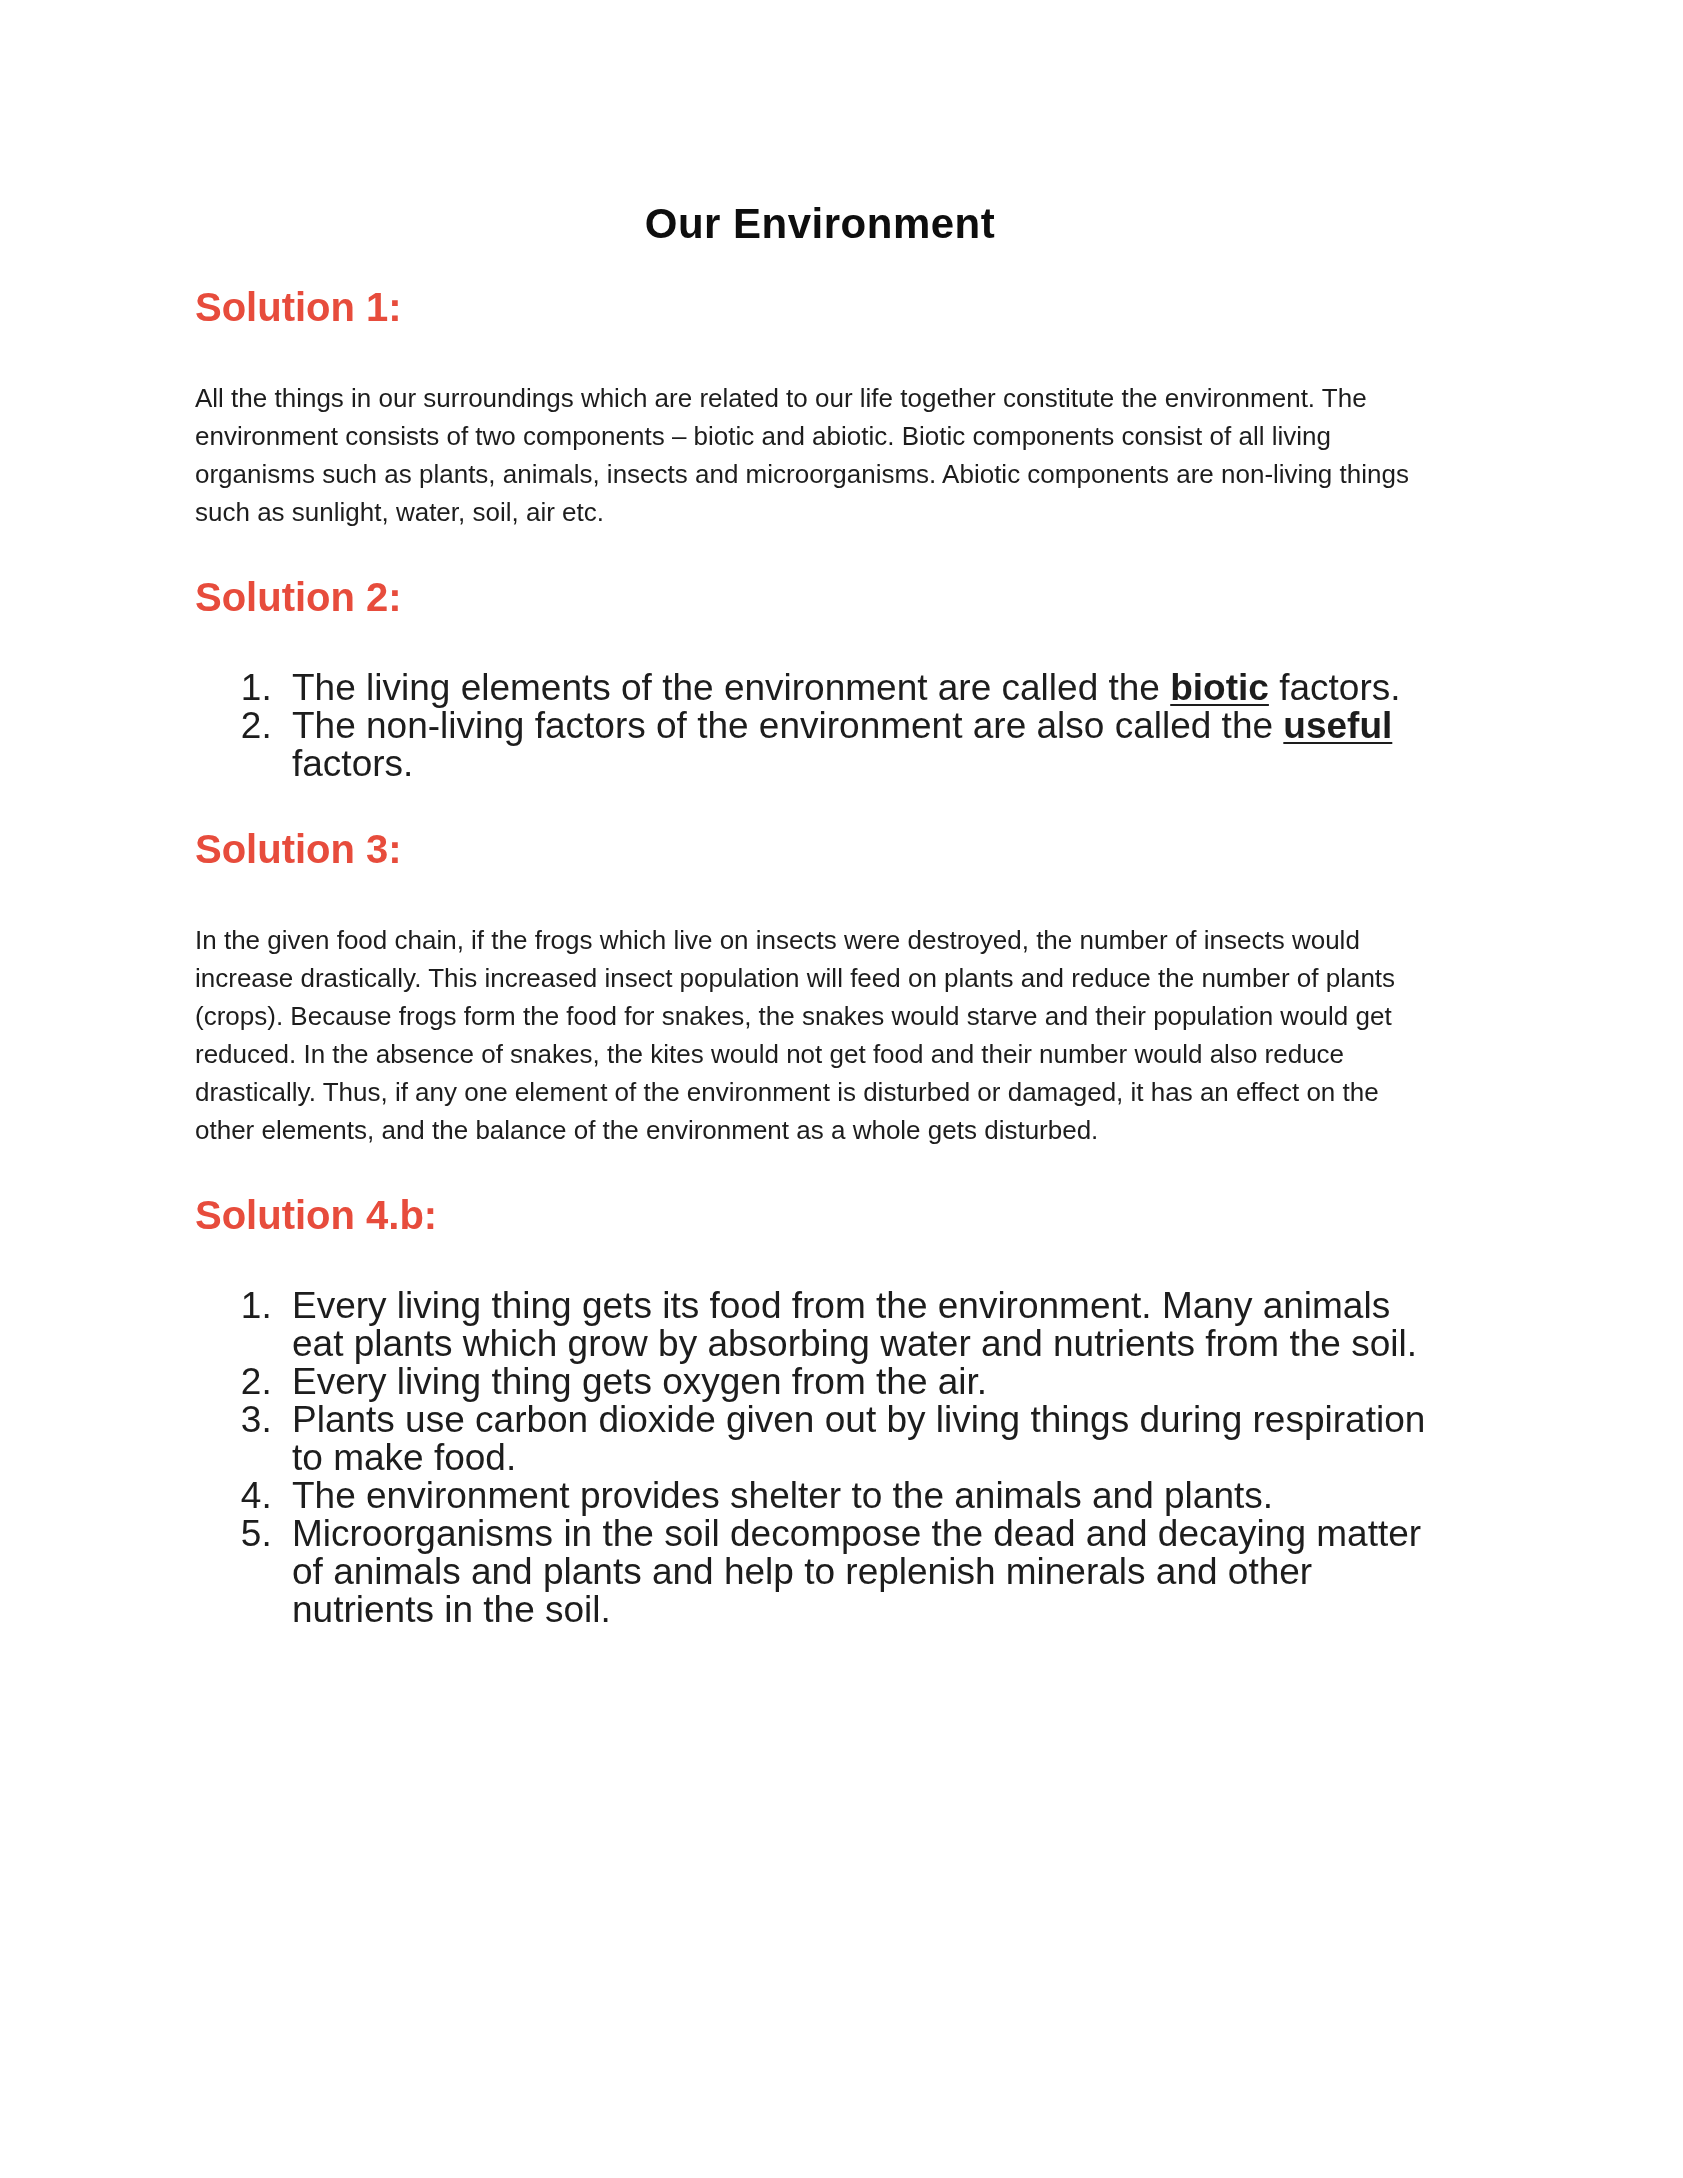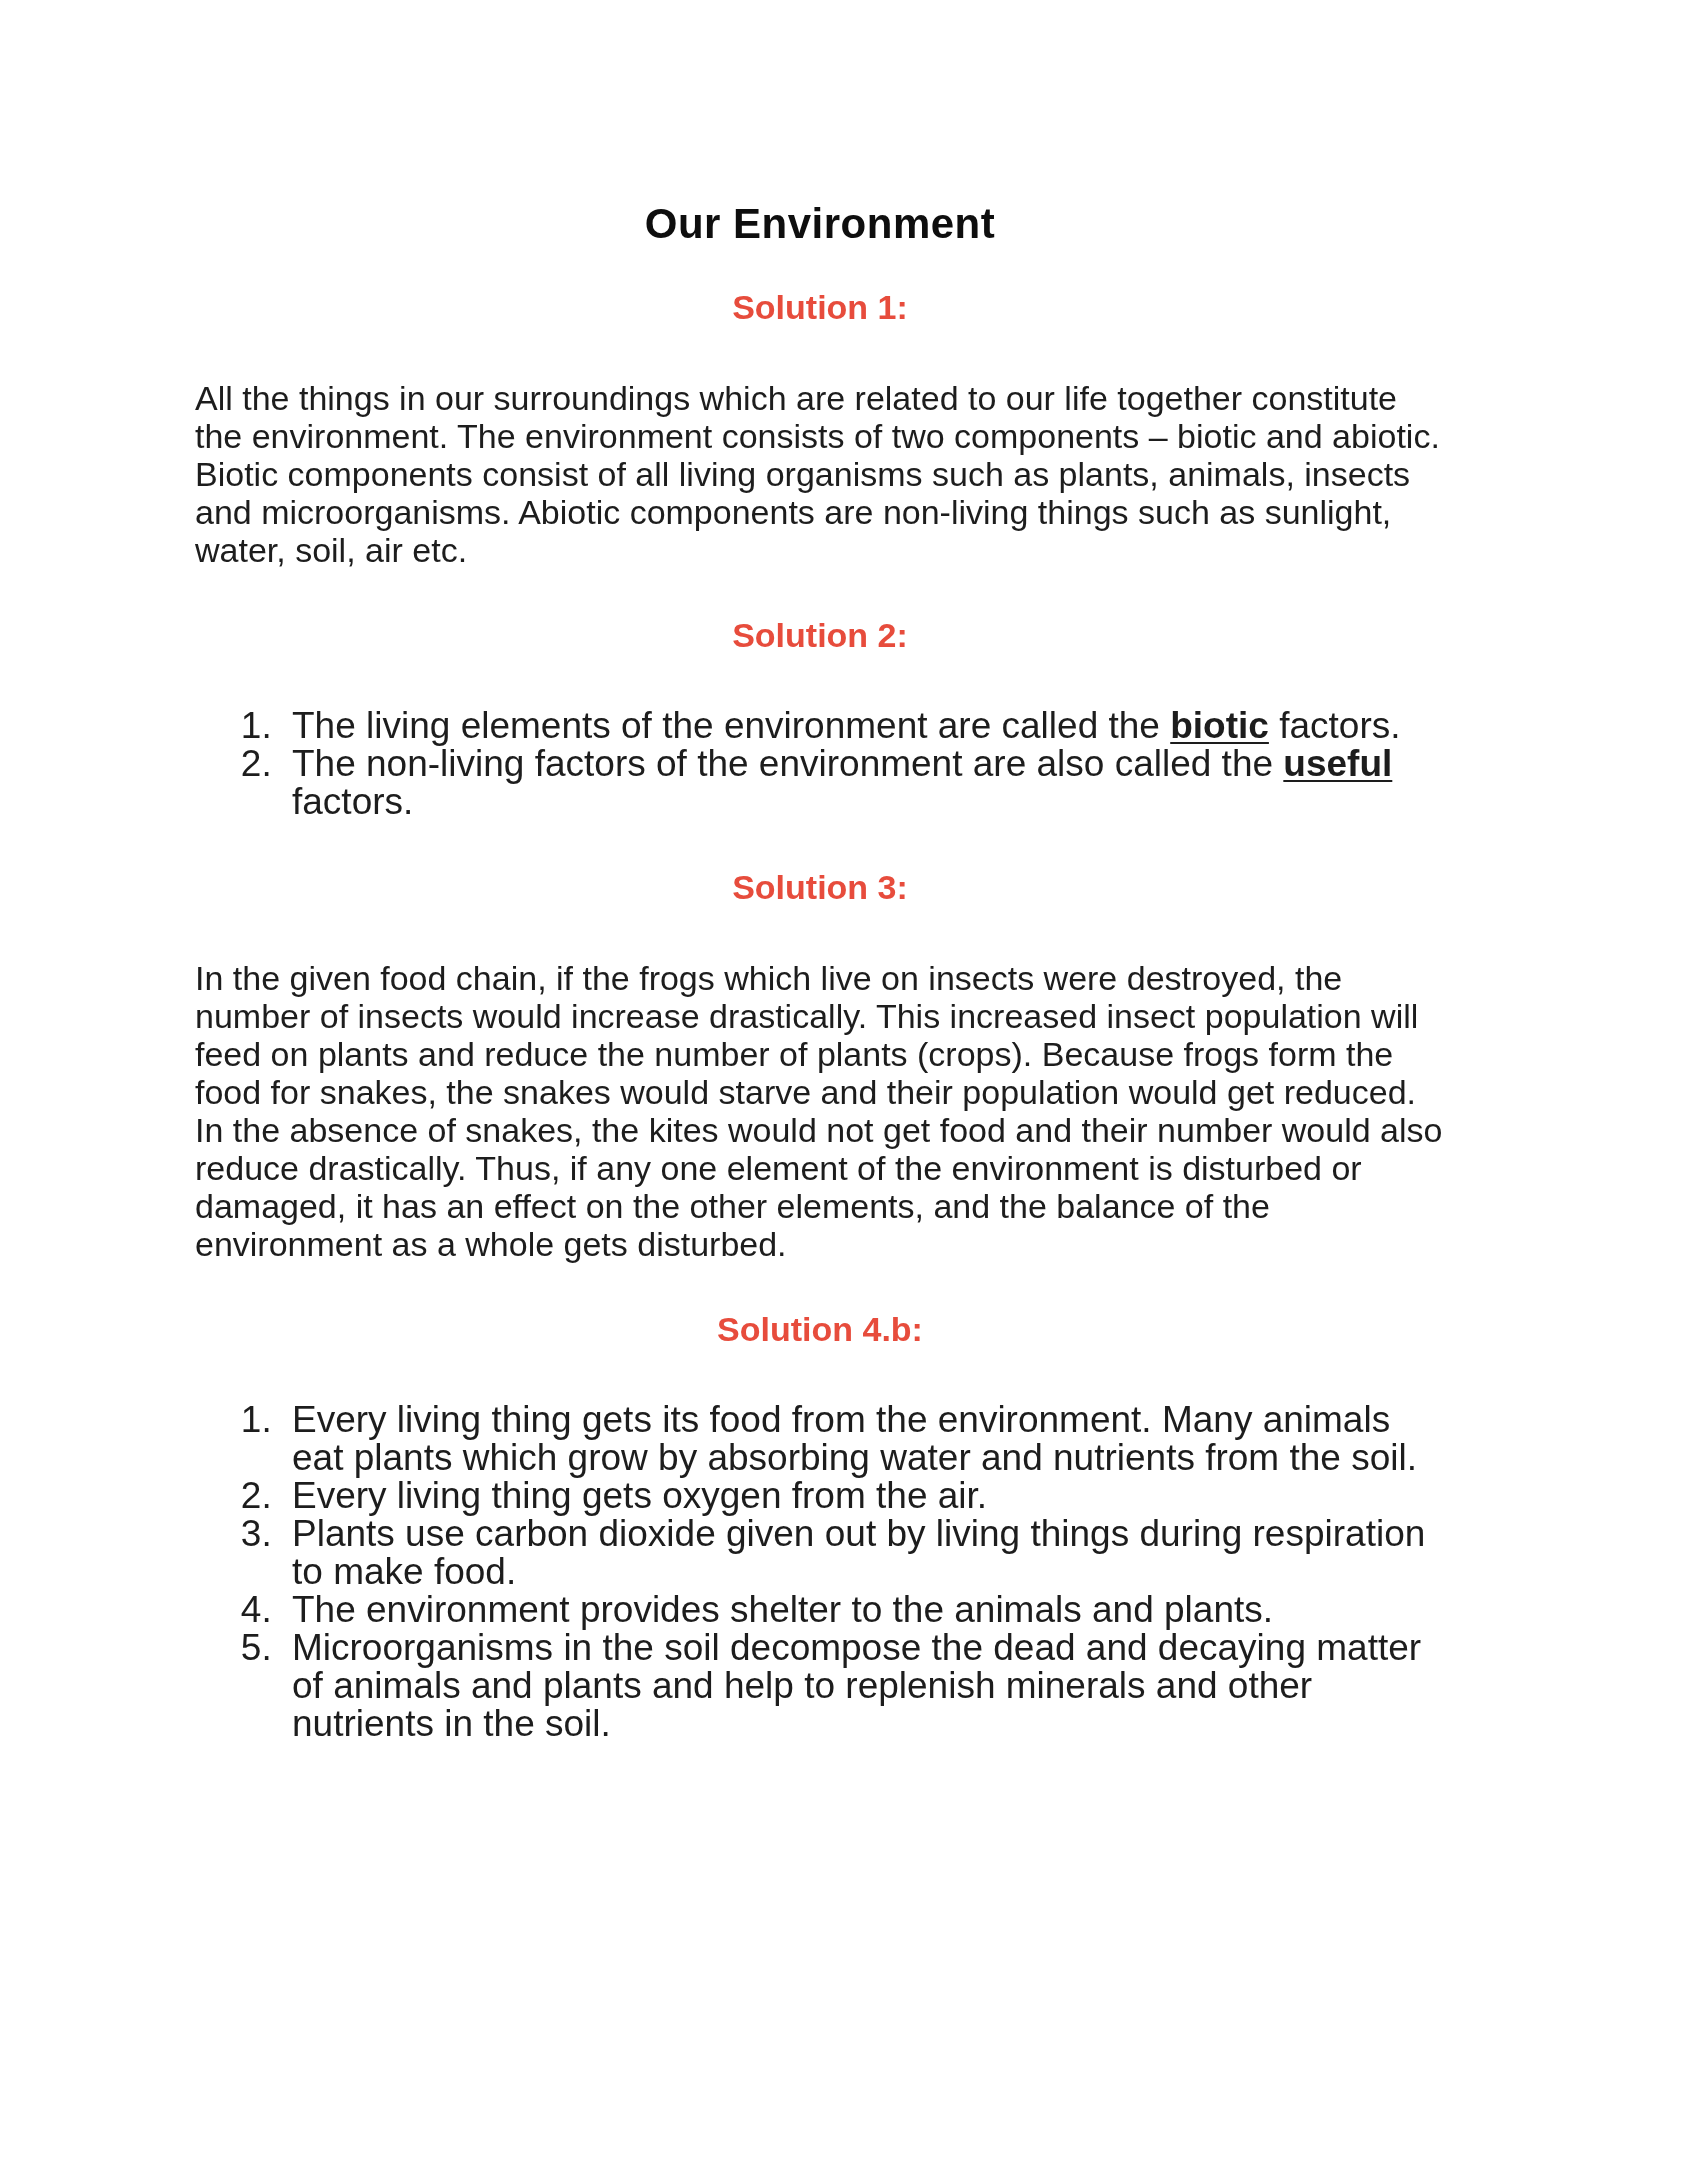--- a/index.html
+++ b/index.html
@@ -24,32 +24,31 @@
   }
   .doc-title {
     font-size: 42px;
     line-height: 51px;
     font-weight: bold;
     text-align: center;
     color: #0e0e0e;
     letter-spacing: 0.5px;
   }
   h2.sol-heading {
-    font-size: 34px;
+    font-size: 40px;
     line-height: 44px;
     font-weight: bold;
     color: var(--heading);
     margin-top: 44px;
-    text-align: center;
   }
   h2.sol-heading.first {
     margin-top: 36px;
   }
   .body-text {
-    font-size: 34px;
+    font-size: 26px;
     line-height: 38px;
     color: var(--body-text);
     margin-top: 50px;
     max-width: 1250px;
   }
   ol.numbered {
     margin-top: 50px;
     padding-left: 87px;
     max-width: 1250px;
     font-size: 37px;

